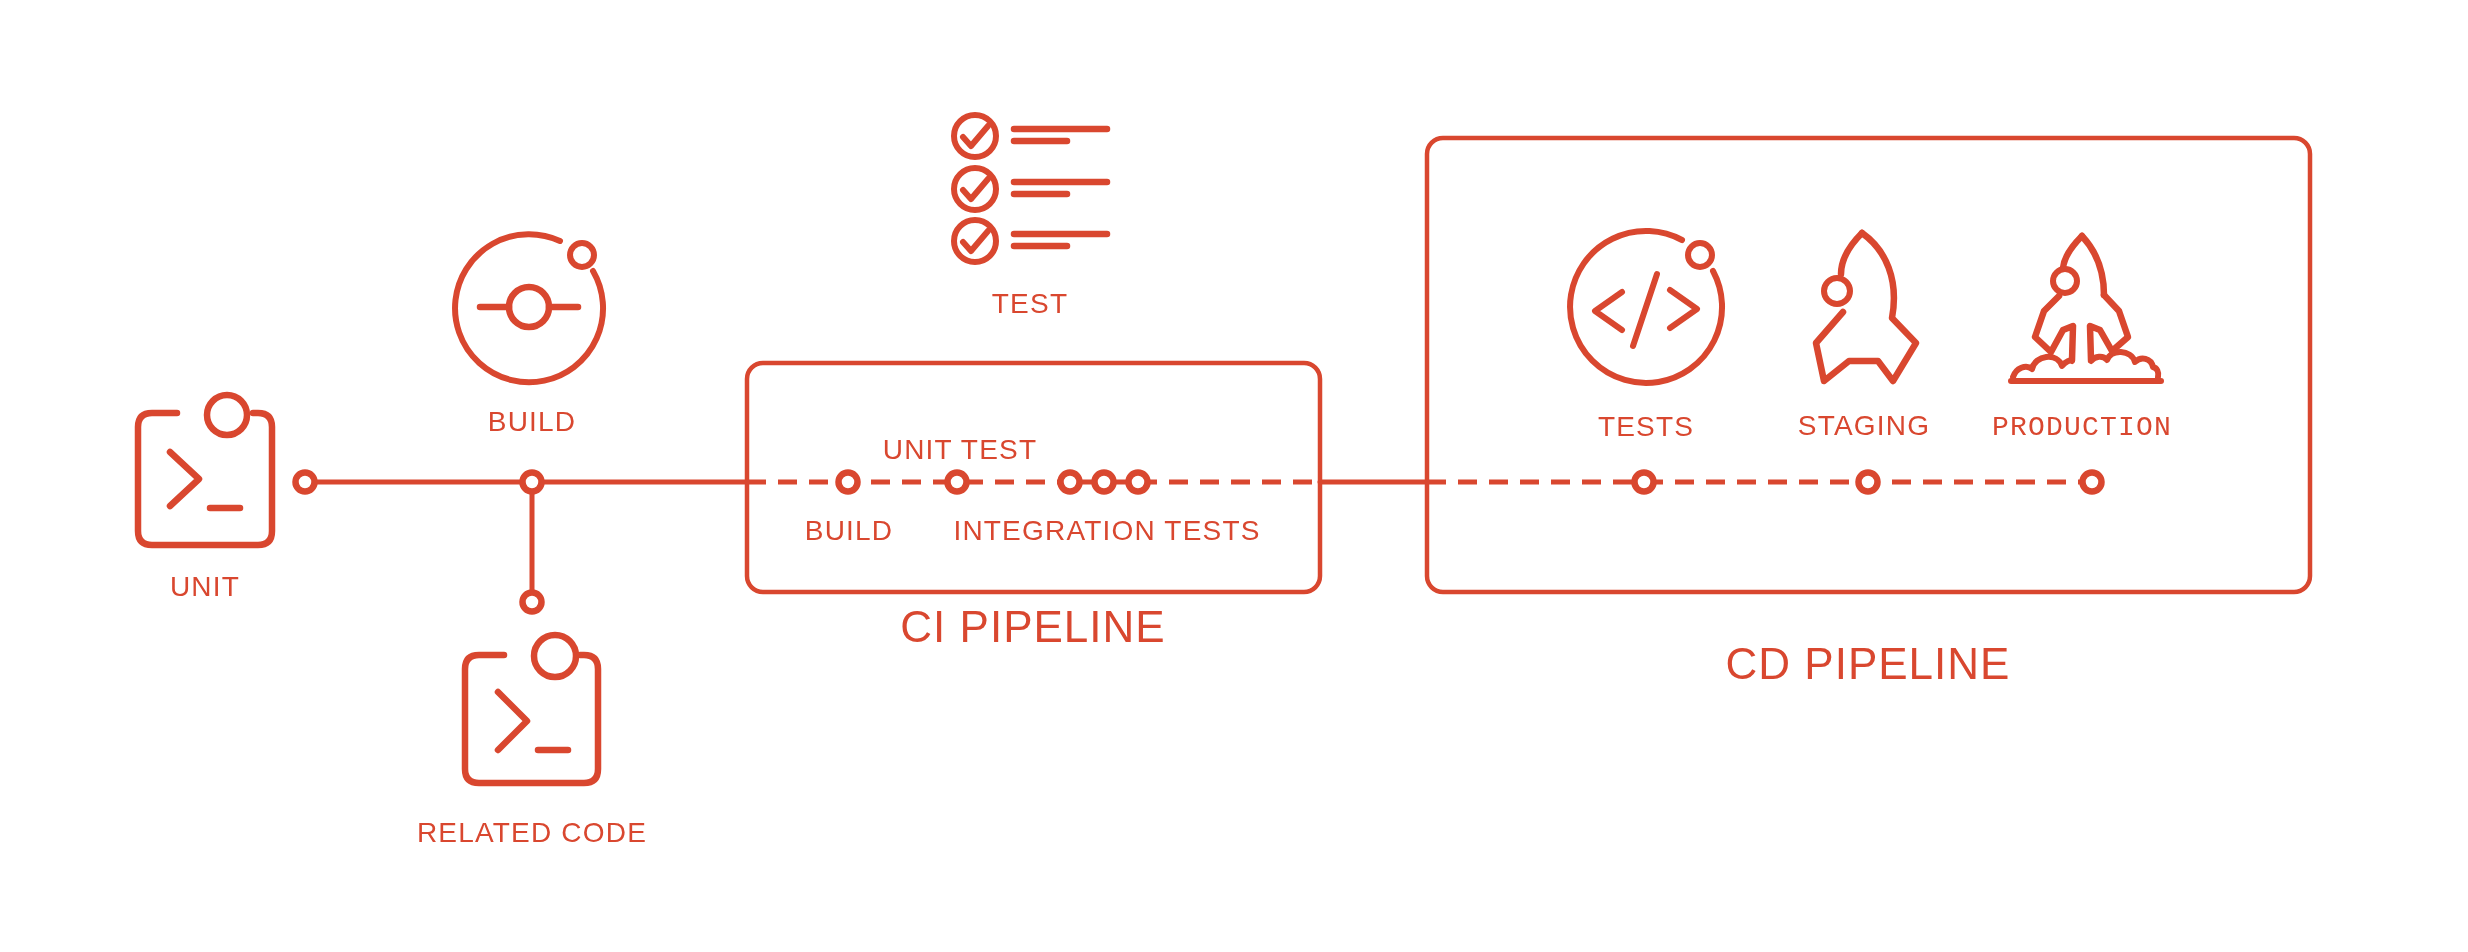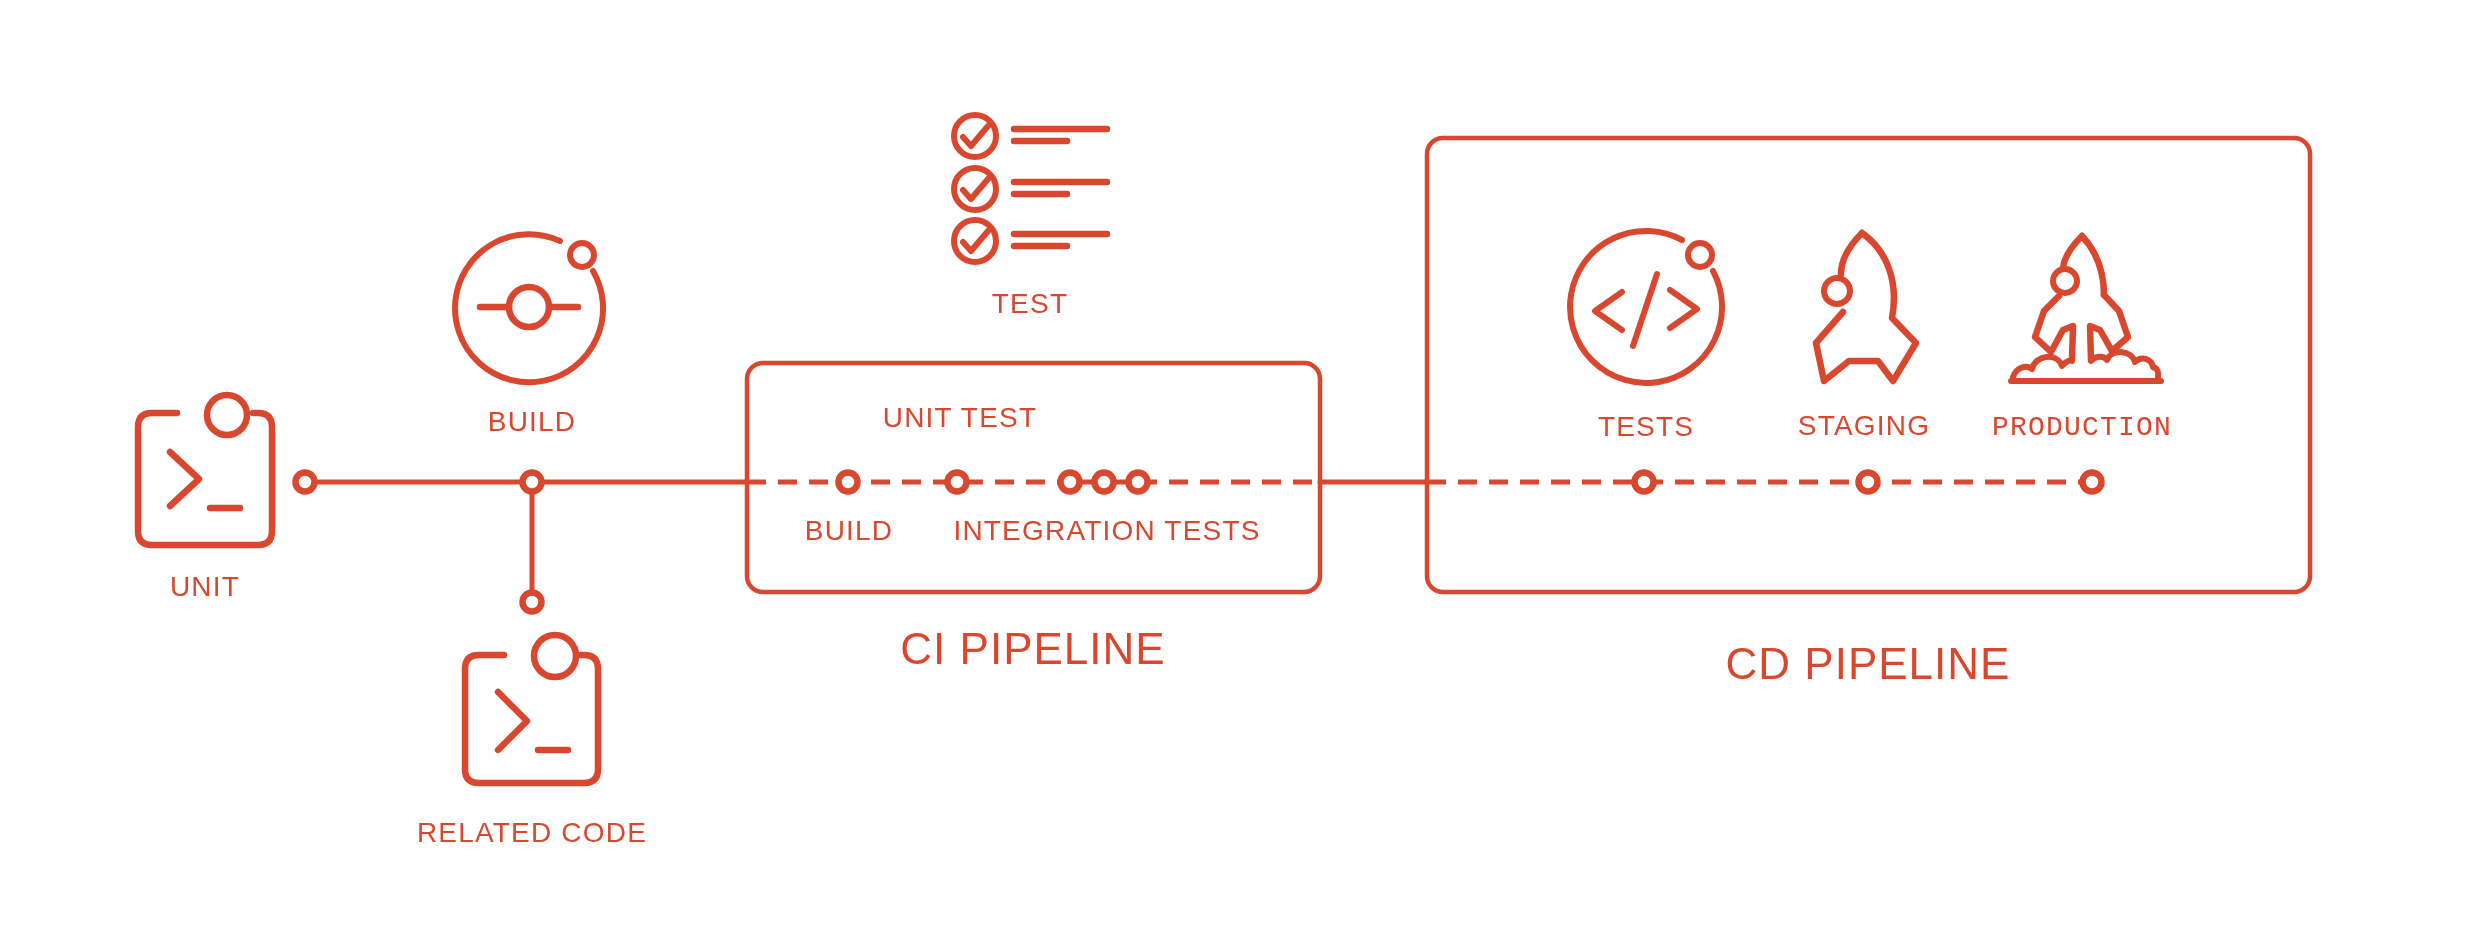--- a/index.html
+++ b/index.html
@@ -122,22 +122,22 @@
       <circle class="node" cx="1868" cy="482" r="9.5"></circle>
       <circle class="node" cx="2092" cy="482" r="9.5"></circle>
       <circle class="node" cx="532" cy="602" r="9.5"></circle>
     </g>
   </svg>
 
   <div class="lbl" style="left:205px;  top:587px;">UNIT</div>
   <div class="lbl" style="left:532px;  top:422px;">BUILD</div>
   <div class="lbl" style="left:532px;  top:833px;">RELATED CODE</div>
   <div class="lbl" style="left:1030px; top:304px;">TEST</div>
-  <div class="lbl" style="left:960px;  top:418px;text-align:center;">UNIT TEST</div>
+  <div class="lbl" style="left:960px;  top:450px;text-align:center;">UNIT TEST</div>
   <div class="lbl" style="left:849px;  top:531px;">BUILD</div>
   <div class="lbl" style="left:1107px; top:531px;">INTEGRATION TESTS</div>
   <div class="lbl" style="left:1646px; top:427px;">TESTS</div>
   <div class="lbl" style="left:1864px; top:426px;">STAGING</div>
   <div class="lbl" style="left:2082px; top:427px;font-family:Liberation Mono, monospace;">PRODUCTION</div>
 
-  <div class="title" style="left:1033px; top:649px;">CI PIPELINE</div>
+  <div class="title" style="left:1033px; top:627px;">CI PIPELINE</div>
   <div class="title" style="left:1868px; top:664px;">CD PIPELINE</div>
 </div>
 
 </body></html>

